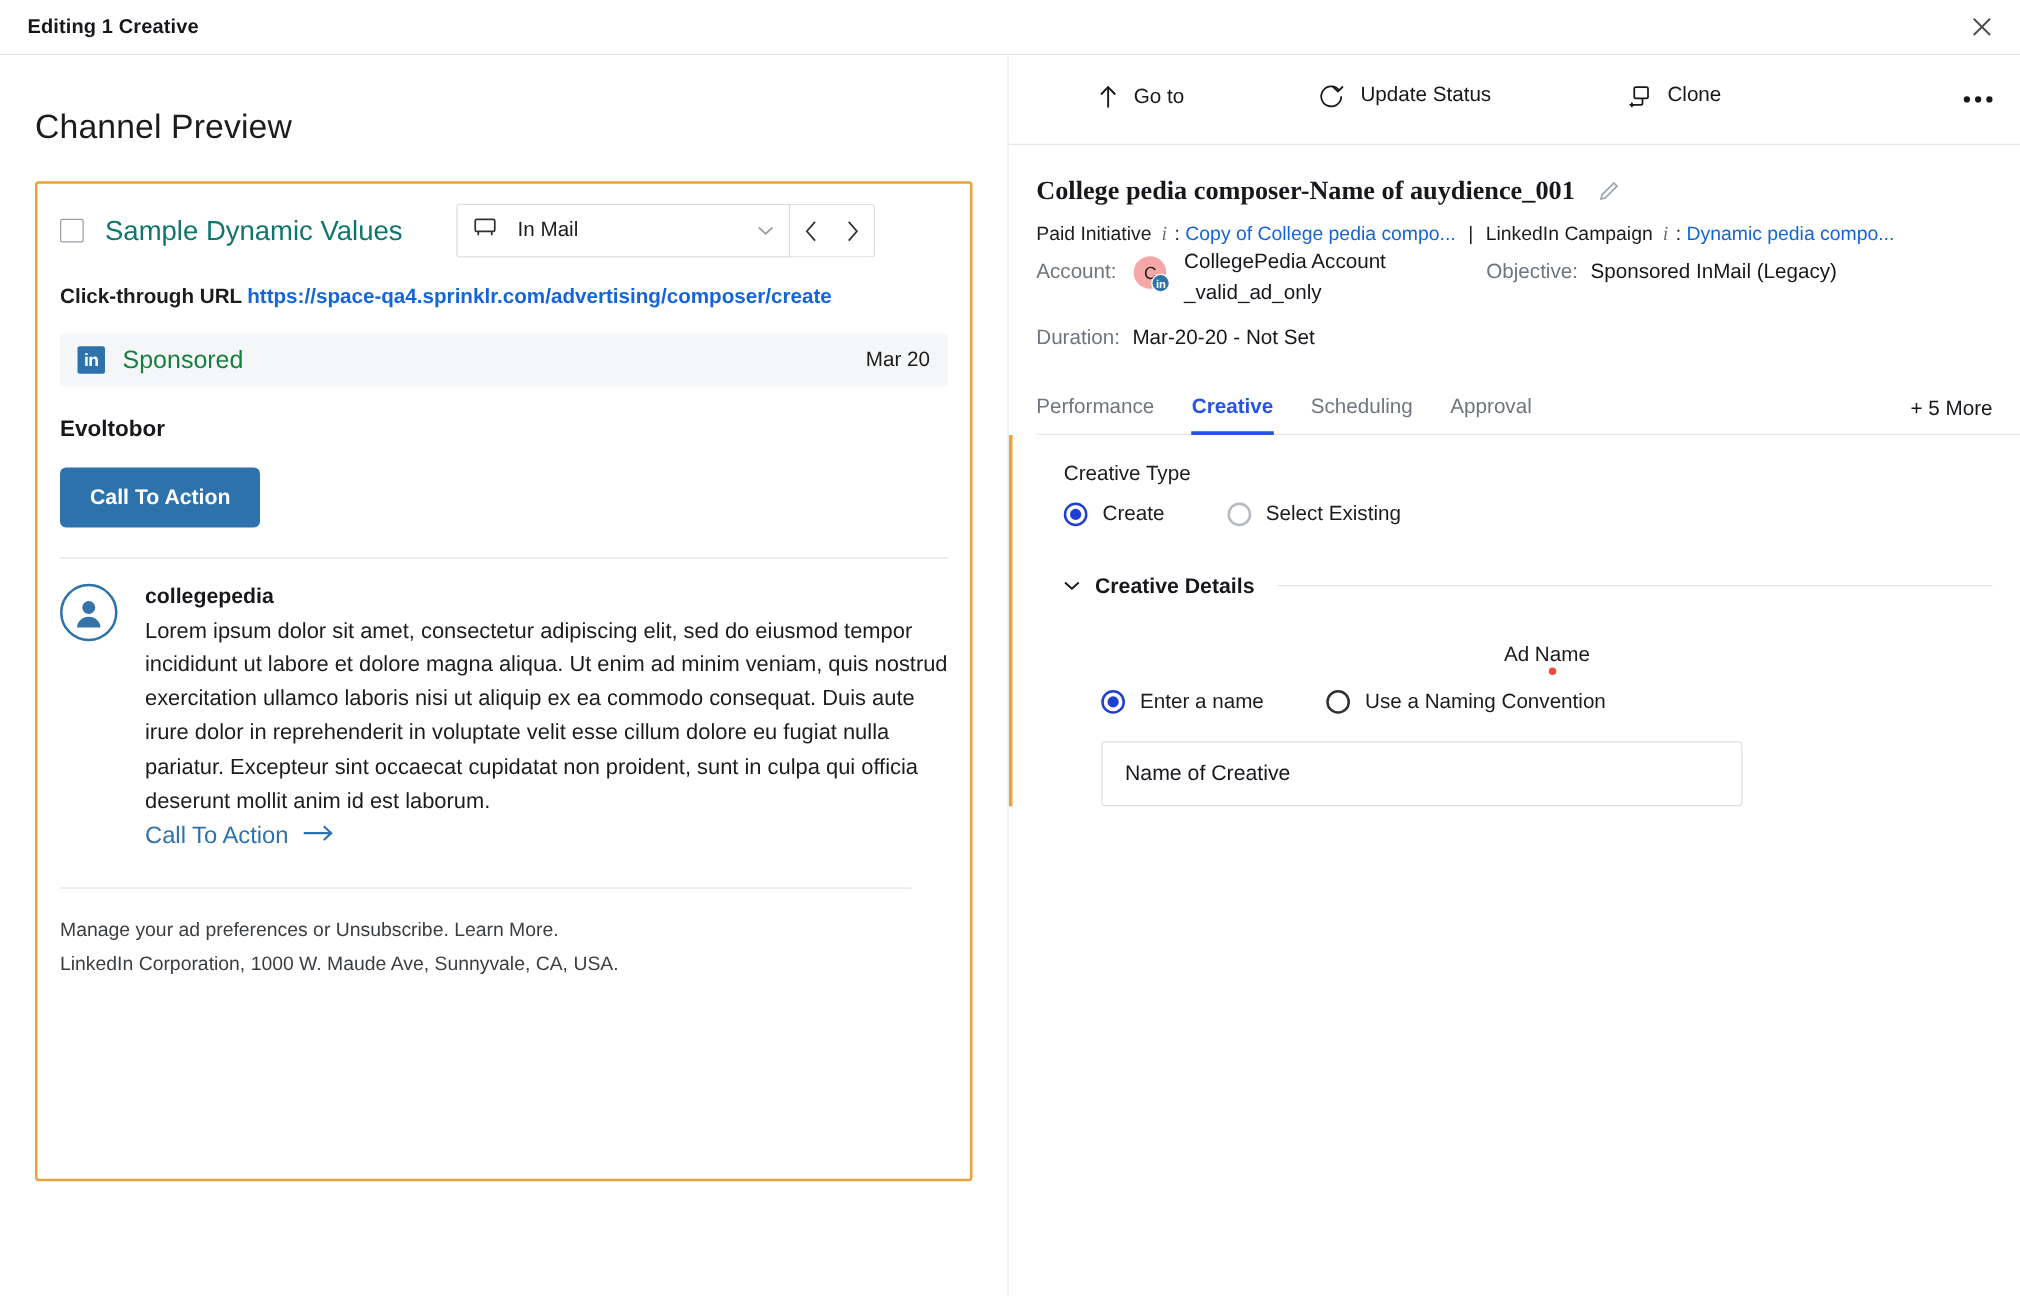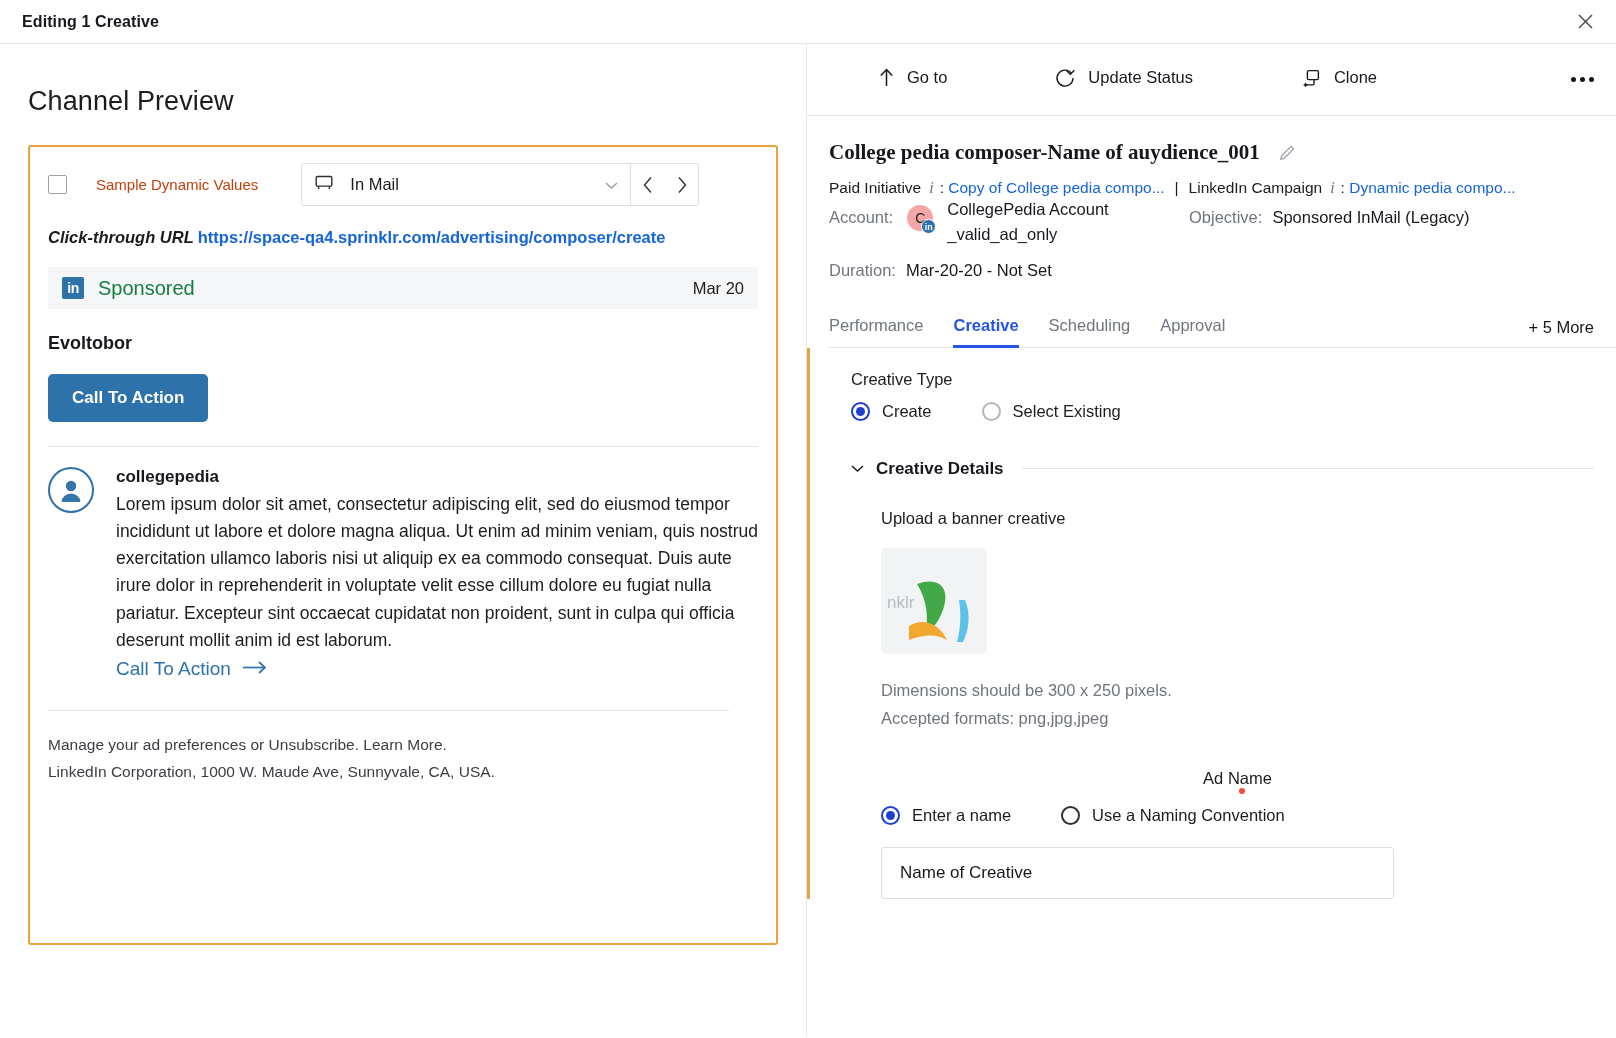--- a/index.html
+++ b/index.html
@@ -49,40 +49,40 @@
     height: 800px;
     padding: 16px 18px 0 18px;
     position: relative;
   }
 
   .pv-header { display: flex; align-items: center; gap: 0; }
   .checkbox-box {
     width: 19px; height: 19px; border: 1.6px solid #9aa0a8; border-radius: 2px;
     background: #fff; flex: 0 0 19px; cursor: pointer;
   }
-  .sdv-label { font-size: 15px; color: #c2410c; margin-left: 29px; }
+  .sdv-label { font-size: 22px; color: #0f766e; margin-left: 17px; }
 
   .chan-select-wrap { display: flex; margin-left: 43px; }
   .chan-select {
-    width: 330px; height: 43px; border: 1px solid #dcdfe3; border-radius: 3px 0 0 3px;
+    width: 267px; height: 43px; border: 1px solid #dcdfe3; border-radius: 3px 0 0 3px;
     display: flex; align-items: center; padding: 0 12px; background: #fff; cursor: pointer;
     position: relative;
   }
   .chan-select .mail-icon { flex: 0 0 20px; margin-right: 16px; }
   .chan-name { font-size: 16.5px; color: #1c1c1c; flex: 1; }
   .chevron-dn { color: #9aa0a8; }
   .nav-arrows {
     width: 68px; height: 43px; border: 1px solid #dcdfe3; border-left: none;
     border-radius: 0 3px 3px 0; display: flex; align-items: center; justify-content: space-around;
     background: #fff;
   }
   .nav-arrows span { cursor: pointer; display:flex; }
 
   .ctu-row { margin-top: 20px; font-size: 16.5px; line-height: 1.4; }
-  .ctu-label { font-weight: bold; color: #1c1c1c; font-style: italic; }
+  .ctu-label { font-weight: bold; color: #1c1c1c; }
   .ctu-link { color: #1565d8; text-decoration: none; font-weight: bold; margin-left: 4px; word-break: break-all; }
 
   .sponsored-bar {
     margin-top: 18px; height: 42px; background: #f5f6f8;
     display: flex; align-items: center; padding: 0 14px;
   }
   .li-badge {
     width: 22px; height: 22px; background: #2d72ab; border-radius: 2px;
     color: #fff; font-size: 14px; font-weight: bold; display: flex;
     align-items: center; justify-content: center; font-family: "Liberation Sans", sans-serif;
@@ -431,35 +431,20 @@
           <div class="section-head">
             <span class="caret">
               <svg width="13" height="9" viewBox="0 0 13 9" fill="none" stroke="#16181d" stroke-width="1.5">
                   <polyline points="1,2 6.5,7 12,2"></polyline>
                 </svg>
             </span>
             <span class="section-title">Creative Details</span>
             <span class="section-rule"></span>
           </div>
 
-          <div class="upload-block">
-            <div class="upload-label">Upload a banner creative</div>
-            <div class="thumb">
-              <svg width="106" height="106" viewBox="0 0 106 106">
-                <text x="6" y="60" font-family="Liberation Sans, sans-serif" font-size="17" fill="#b7bcc2">nklr</text>
-                <path d="M36 36 C58 28 70 40 62 62 C56 78 48 84 44 86 C48 70 46 52 36 36 Z" fill="#43a848"></path>
-                <path d="M28 78 C44 68 60 78 66 92 C56 86 44 86 28 92 Z" fill="#f2a82e"></path>
-                <path d="M84 52 C90 66 88 82 82 94 L76 94 C80 80 80 64 78 52 Z" fill="#5ec2e8"></path>
-              </svg>
-            </div>
-            <div class="hint">
-              <div>Dimensions should be 300 x 250 pixels.</div>
-              <div>Accepted formats: png,jpg,jpeg</div>
-            </div>
-          </div>
 
           <div class="adname-label">
             <span>Ad Name</span>
             <span class="req-dot"></span>
           </div>
 
           <div class="radio-row adname-radios">
             <div class="radio-opt">
               <span class="radio checked"></span>
               <span class="radio-label">Enter a name</span>

